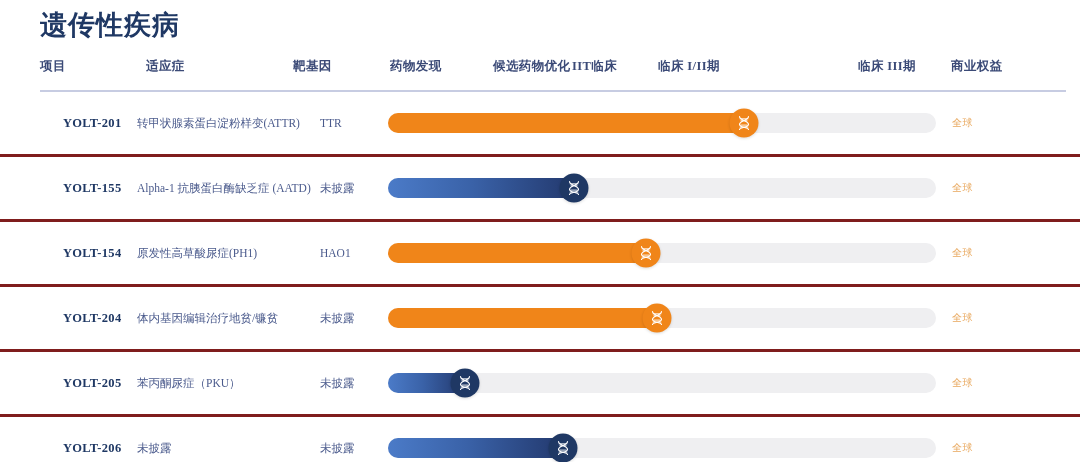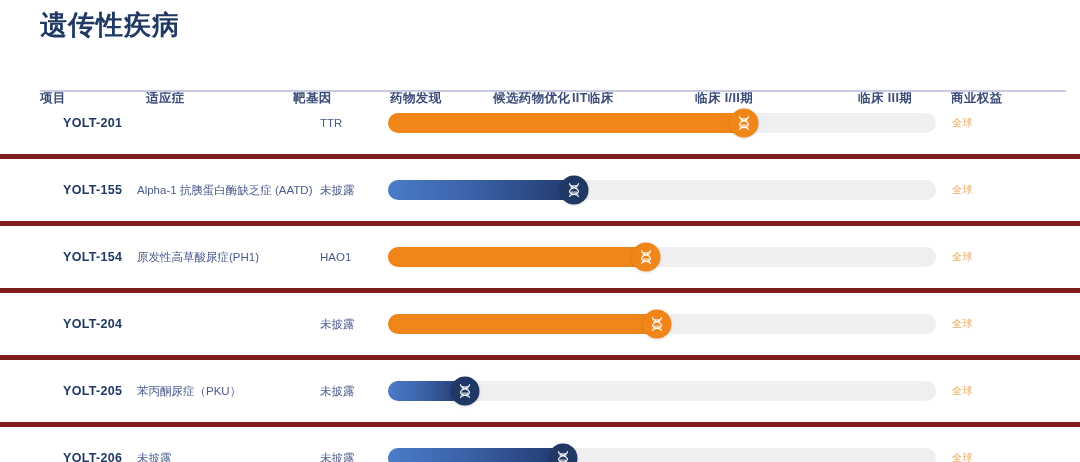--- a/index.html
+++ b/index.html
@@ -12,20 +12,21 @@
     height: 462px;
     font-family: "Liberation Sans", "DejaVu Sans", sans-serif;
     overflow: hidden;
     position: relative;
   }
   .page {
     position: relative;
     width: 1016px;
     height: 462px;
     background: #ffffff;
+    font-family: Liberation Serif, serif;
   }
 
   
   .title {
     position: absolute;
     left: 40px;
     top: 8px;
     font-size: 27px;
     font-weight: bold;
     color: #1F3864;
@@ -41,21 +42,20 @@
     width: 1080px;
     height: 20px;
   }
   .col-head {
     position: absolute;
     font-size: 12.5px;
     font-weight: bold;
     color: #3B4A77;
     white-space: nowrap;
     letter-spacing: 0.4px;
-    margin-top: 32px;
   }
   .header-underline {
     position: absolute;
     left: 40px;
     top: 90px;
     width: 1026px;
     height: 2px;
     background: #C7CCE2;
   }
 
@@ -63,21 +63,21 @@
   .rows {
     position: absolute;
     left: 0;
     top: 92px;
     width: 1080px;
   }
   .row {
     position: relative;
     height: 62px;
     width: 1080px;
-    border-bottom: 5px solid #7f1d1d;
+    border-bottom: 3px solid #7f1d1d;
   }
   .row:last-child { border-bottom: none; }
 
   .cell-code {
     position: absolute;
     left: 63px;
     top: 50%;
     transform: translateY(-50%);
     font-size: 12.5px;
     font-weight: bold;
@@ -169,29 +169,30 @@
 
   <div class="title">遗传性疾病</div>
 
   <div class="header-row">
       <div class="col-head" style="left: 40px;">项目</div>
       <div class="col-head" style="left: 146px;">适应症</div>
       <div class="col-head" style="left: 293px;">靶基因</div>
       <div class="col-head" style="left: 390px;">药物发现</div>
       <div class="col-head" style="left: 493px;">候选药物优化</div>
       <div class="col-head" style="left: 572px;">IIT临床</div>
-      <div class="col-head" style="left: 695px;">临床 I/II期</div>
+      <div class="col-head" style="left: 658px;">临床 I/II期</div>
       <div class="col-head" style="left: 818px; padding-left: 40px;">临床 III期</div>
       <div class="col-head" style="left: 951px;">商业权益</div>
     </div>
   <div class="header-underline"></div>
 
   <div class="rows">
       <div class="row">
         <div class="cell-code">YOLT-201</div>
+        <div class="cell-indication">转甲状腺素蛋白淀粉样变(ATTR)</div>
         <div class="cell-gene">TTR</div>
         <div class="bar-wrap">
           <div class="bar-track"></div>
           <div class="bar-fill orange" style="width: 356px;"></div>
           <div class="knob orange" style="left: 356px;">
             <svg width="13" height="15" viewBox="0 0 13 15">
               <path d="M2 1 C2 5, 11 5, 11 9 C11 12, 2 12, 2 14" stroke="#ffffff" stroke-width="1.1" fill="none" stroke-linecap="round"></path>
               <path d="M11 1 C11 5, 2 5, 2 9 C2 12, 11 12, 11 14" stroke="#ffffff" stroke-width="1.1" fill="none" stroke-linecap="round"></path>
               <path d="M2.6 3.3 L10.4 3.3" stroke="#ffffff" stroke-width="0.9" fill="none" stroke-linecap="round"></path>
               <path d="M3.4 5.3 L9.6 5.3" stroke="#ffffff" stroke-width="0.9" fill="none" stroke-linecap="round"></path>
@@ -237,20 +238,21 @@
               <path d="M3.4 5.3 L9.6 5.3" stroke="#ffffff" stroke-width="0.9" fill="none" stroke-linecap="round"></path>
               <path d="M3.4 9.6 L9.6 9.6" stroke="#ffffff" stroke-width="0.9" fill="none" stroke-linecap="round"></path>
               <path d="M2.6 11.6 L10.4 11.6" stroke="#ffffff" stroke-width="0.9" fill="none" stroke-linecap="round"></path>
             </svg>
           </div>
         </div>
         <div class="cell-rights">全球</div>
       </div>
       <div class="row">
         <div class="cell-code">YOLT-204</div>
+        <div class="cell-indication">体内基因编辑治疗地贫/镰贫</div>
         <div class="cell-gene">未披露</div>
         <div class="bar-wrap">
           <div class="bar-track"></div>
           <div class="bar-fill orange" style="width: 269px;"></div>
           <div class="knob orange" style="left: 269px;">
             <svg width="13" height="15" viewBox="0 0 13 15">
               <path d="M2 1 C2 5, 11 5, 11 9 C11 12, 2 12, 2 14" stroke="#ffffff" stroke-width="1.1" fill="none" stroke-linecap="round"></path>
               <path d="M11 1 C11 5, 2 5, 2 9 C2 12, 11 12, 11 14" stroke="#ffffff" stroke-width="1.1" fill="none" stroke-linecap="round"></path>
               <path d="M2.6 3.3 L10.4 3.3" stroke="#ffffff" stroke-width="0.9" fill="none" stroke-linecap="round"></path>
               <path d="M3.4 5.3 L9.6 5.3" stroke="#ffffff" stroke-width="0.9" fill="none" stroke-linecap="round"></path>

